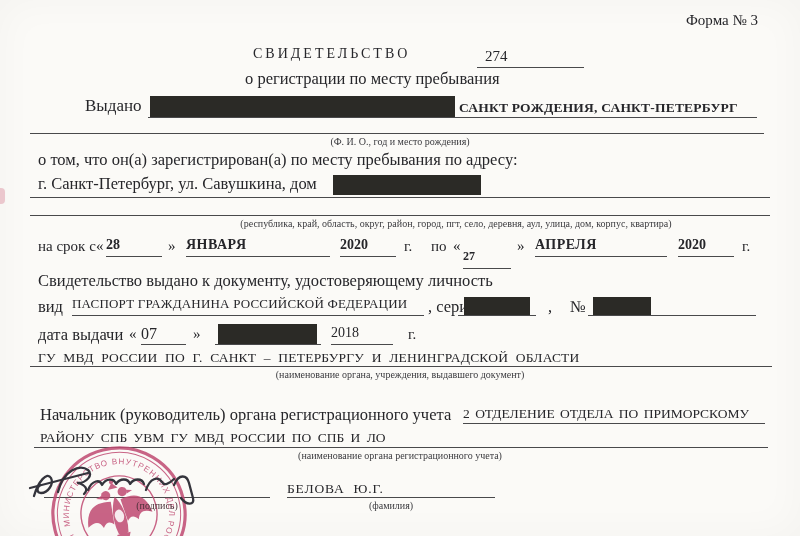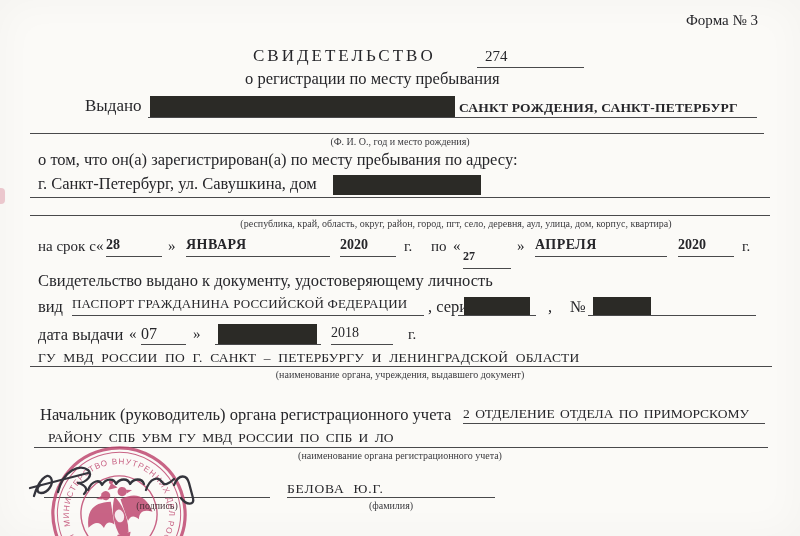--- a/index.html
+++ b/index.html
@@ -25,21 +25,21 @@
   .stamp-svg{position:absolute;left:44px;top:436px;width:150px;height:100px;z-index:5;opacity:0.85;}
   .sig-svg{position:absolute;left:28px;top:458px;width:240px;height:50px;z-index:6;}
 </style>
 </head>
 <body>
 
 <div class="page">
 
   <div class="abs t15" style="top:12px;right:42px;">Форма № 3</div>
 
-  <div class="abs" style="top:46px;left:253px;font-size:17px;letter-spacing:3px;">СВИДЕТЕЛЬСТВО</div>
+  <div class="abs" style="top:46px;left:253px;font-size:14px;letter-spacing:3px;">СВИДЕТЕЛЬСТВО</div>
   <div class="ucell t15" style="top:48px;left:477px;width:99px;height:19px;text-align:left;padding-left:8px;">274</div>
   <div class="abs t16" style="top:69px;left:245px;">о регистрации по месту пребывания</div>
 
   <div class="abs" style="top:96px;left:85px;font-size:17px;">Выдано</div>
   <div class="u" style="top:96px;left:148px;width:609px;height:21px;"></div>
   <div class="redact" style="top:96px;left:150px;width:305px;height:21px;"></div>
   <div class="abs bold" style="top:100px;left:459px;font-size:13.5px;letter-spacing:0.2px;">САНКТ РОЖДЕНИЯ, САНКТ-ПЕТЕРБУРГ</div>
 
   <div class="hline" style="top:112px;left:30px;width:734px;height:21px;"></div>
   <div class="abs cap center" style="top:136px;left:0;width:800px;">(Ф. И. О., год и место рождения)</div>
@@ -90,21 +90,21 @@
   <div class="abs t15" style="top:326px;left:408px;">г.</div>
 
   <div class="u" style="top:348px;left:30px;width:742px;height:18px;">
     <span class="abs caps13" style="left:8px;top:2px;word-spacing:4px;letter-spacing:0.2px;">ГУ МВД РОССИИ ПО Г. САНКТ – ПЕТЕРБУРГУ И ЛЕНИНГРАДСКОЙ ОБЛАСТИ</span>
   </div>
   <div class="abs cap center" style="top:369px;left:0;width:800px;">(наименование органа, учреждения, выдавшего документ)</div>
 
   <div class="abs t16" style="top:405px;left:40px;">Начальник (руководитель) органа регистрационного учета</div>
   <div class="ucell caps13" style="top:403px;left:463px;width:302px;height:20px;line-height:21px;word-spacing:2px;">2 ОТДЕЛЕНИЕ ОТДЕЛА ПО ПРИМОРСКОМУ</div>
   <div class="u" style="top:429px;left:34px;width:734px;height:18px;">
-    <span class="abs caps13" style="left:6px;top:1px;word-spacing:3px;margin-left:8px;">РАЙОНУ СПБ УВМ ГУ МВД РОССИИ ПО СПБ И ЛО</span>
+    <span class="abs caps13" style="left:6px;top:1px;word-spacing:3px;">РАЙОНУ СПБ УВМ ГУ МВД РОССИИ ПО СПБ И ЛО</span>
   </div>
   <div class="abs cap center" style="top:450px;left:0;width:800px;">(наименование органа регистрационного учета)</div>
 
   <div class="u" style="top:479px;left:44px;width:226px;height:18px;z-index:4;"></div>
   <div class="abs cap center" style="top:500px;left:44px;width:226px;z-index:7;color:#4a3038;">(подпись)</div>
 
   <div class="ucell caps13" style="top:481px;left:287px;width:208px;height:16px;letter-spacing:0.8px;word-spacing:5px;">БЕЛОВА Ю.Г.</div>
   <div class="abs cap center" style="top:500px;left:287px;width:208px;">(фамилия)</div>
 
   <div class="smudge"></div>

